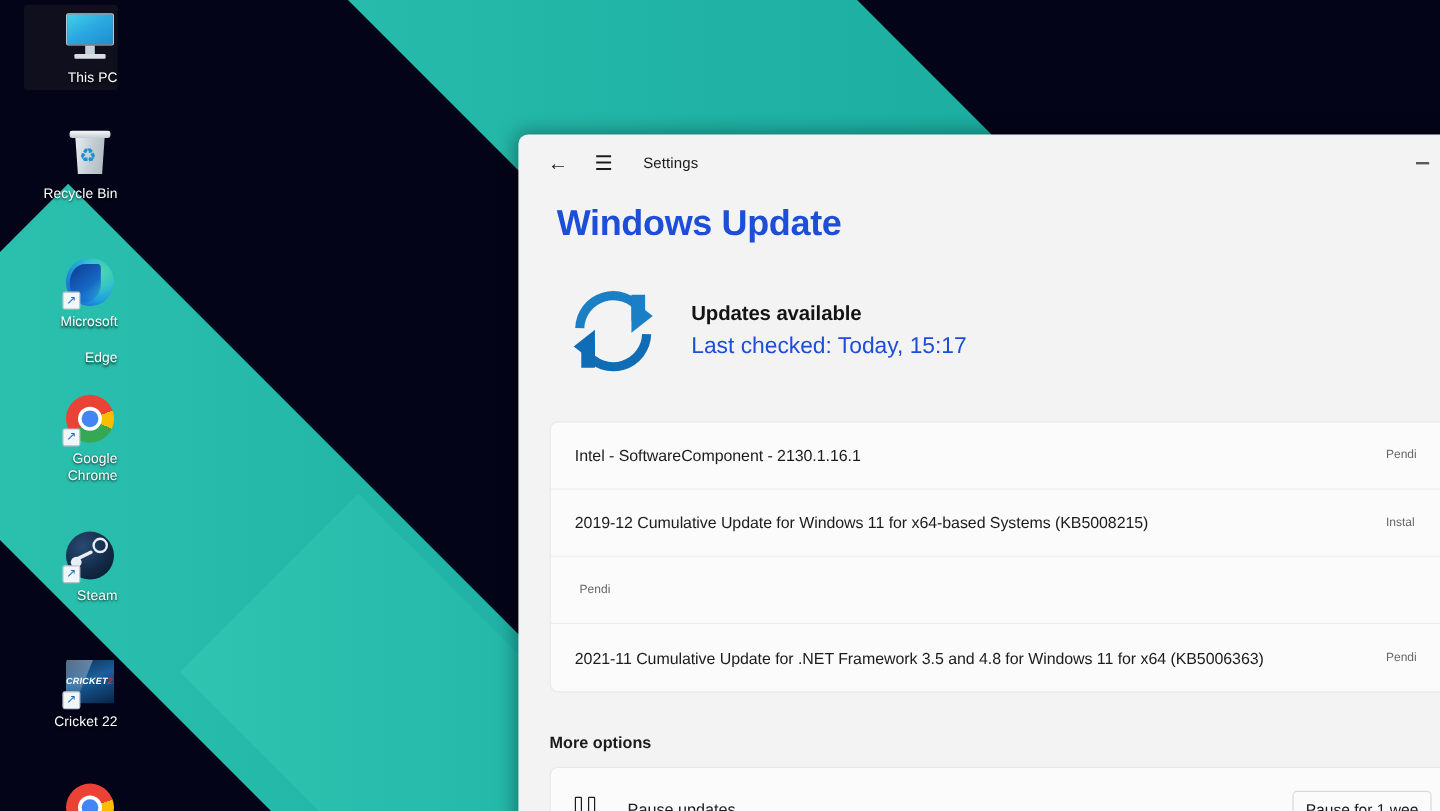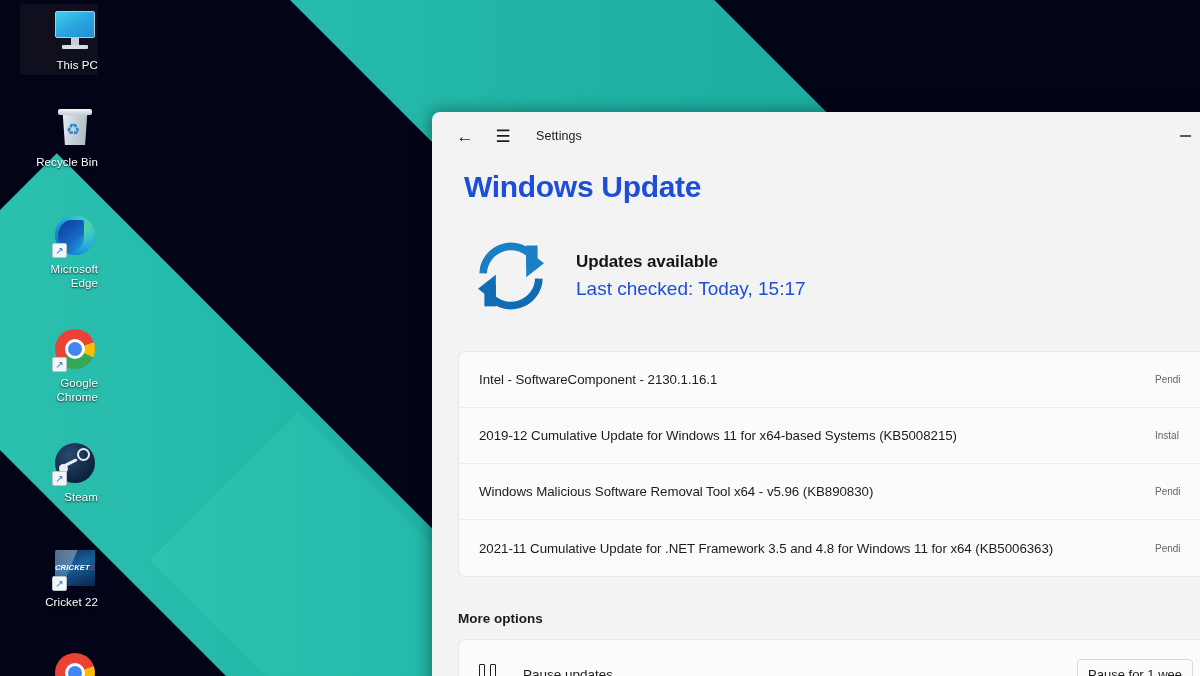--- a/index.html
+++ b/index.html
@@ -268,21 +268,21 @@
     </div>
     <div class="label">Recycle Bin</div>
   </div>
 
   <div class="desk-icon ic-edge" style="top:212px;">
     <div class="glyph">
       <div class="swirl"></div>
       <div class="shortcut-badge">↗</div>
     </div>
     <div class="label">Microsoft</div>
-    <div class="label" style="margin-top:0">Edge</div>
+    <div class="label" style="margin-top:16px">Edge</div>
   </div>
 
   <div class="desk-icon ic-chrome" style="top:326px;">
     <div class="glyph">
       <div class="ball"></div>
       <div class="shortcut-badge">↗</div>
     </div>
     <div class="label">Google</div>
     <div class="label" style="margin-top:0">Chrome</div>
   </div>
@@ -358,21 +358,20 @@
       <div class="update-name">Intel - SoftwareComponent - 2130.1.16.1</div>
       <div class="update-status">Pendi</div>
     </div>
 
     <div class="update-row">
       <div class="update-name">2019-12 Cumulative Update for Windows 11 for x64-based Systems (KB5008215)</div>
       <div class="update-status">Instal</div>
     </div>
 
     <div class="update-row">
-      <div class="update-name">Windows Malicious Software Removal Tool x64 - v5.96 (KB890830)</div>
       <div class="update-status">Pendi</div>
     </div>
 
     <div class="update-row">
       <div class="update-name">2021-11 Cumulative Update for .NET Framework 3.5 and 4.8 for Windows 11 for x64 (KB5006363)</div>
       <div class="update-status">Pendi</div>
     </div>
 
   </div>
 

